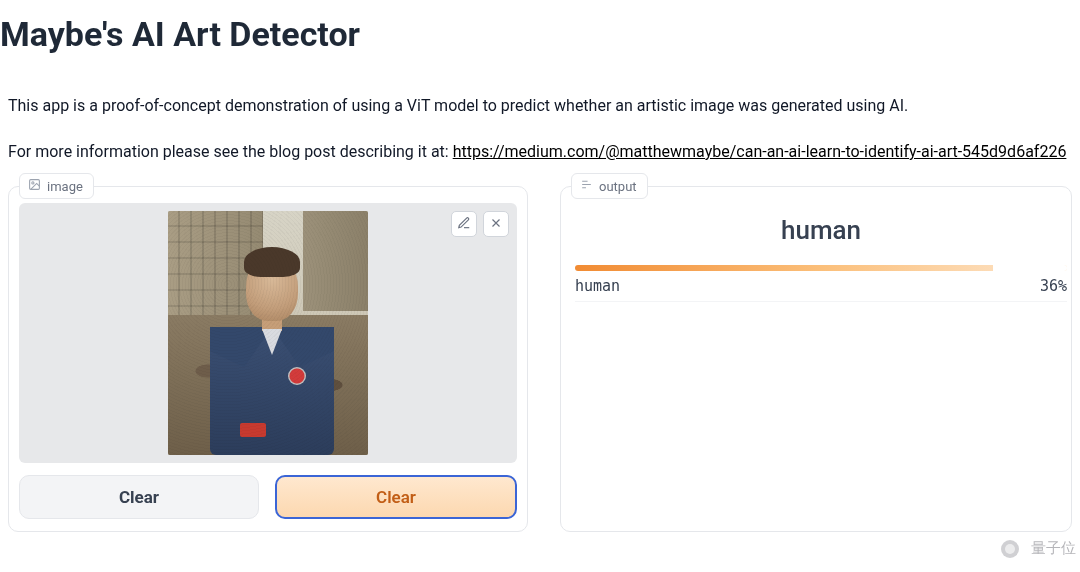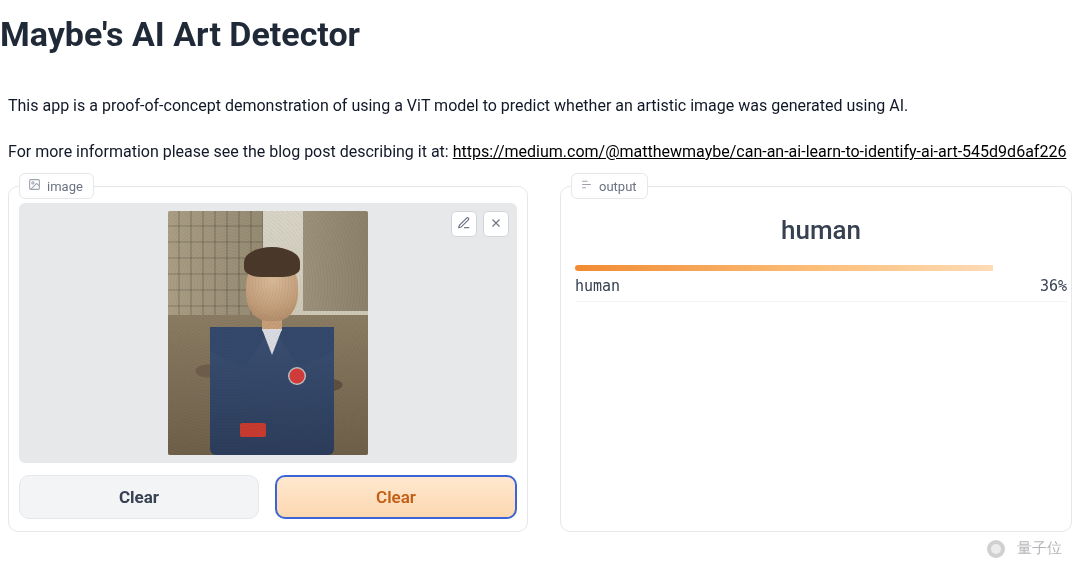--- a/index.html
+++ b/index.html
@@ -173,21 +173,21 @@
     .bar1 .bar-track::after { left: calc(var(--p1) * 1%); }
     .bar2 .bar-track::after { left: calc(var(--p2) * 1%); }
     .bar-labels {
       display:flex; justify-content:space-between;
       font-family: ui-monospace, Menlo, Consolas, monospace;
       font-size:15px; color:#374151; margin-top:6px;
       border-bottom:1px solid #f3f4f6; padding-bottom:6px;
     }
 
     .watermark {
-      position:absolute; right:18px; bottom:14px;
+      position:absolute; right:4px; bottom:14px;
       color: rgba(120,120,128,.55); font-size:15px;
       display:flex; align-items:center; gap:12px;
     }
     .watermark .dot { width:18px; height:18px; border-radius:50%; background: rgba(120,120,128,.35); display:inline-block; position:relative;}
     .watermark .dot::after{content:""; position:absolute; left:4px; top:4px; width:10px; height:10px; border-radius:50%; background:rgba(255,255,255,.6);}
   </style>
 </head>
 <body>
 
 <h1 class="page-title">Maybe's AI Art Detector</h1>

